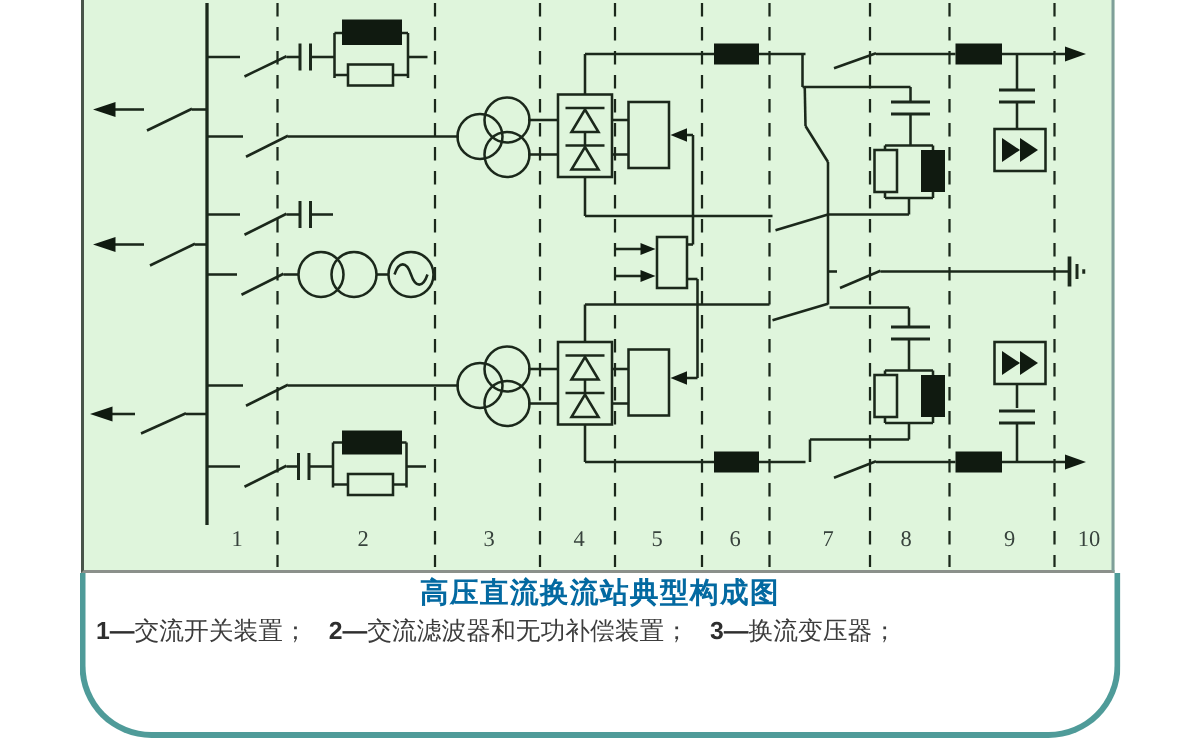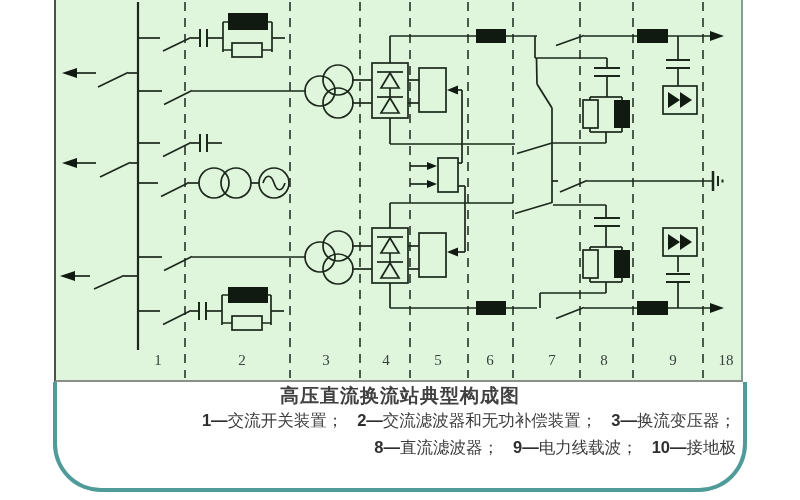--- a/index.html
+++ b/index.html
@@ -9,23 +9,23 @@
   #diagram-panel{position:absolute;left:54px;top:0;width:689px;height:382px;
     background:#dff5dc;border-left:2px solid #49544a;border-right:2px solid #7f9f99;
     border-bottom:2px solid #8b908b;box-sizing:border-box;}
   #schematic-svg{position:absolute;left:0;top:0;}
   .zone-label{position:absolute;transform:translateX(-50%);font-size:15px;color:#37423c;
     font-family:"Liberation Serif",serif;}
   
   #legend-card{position:absolute;left:53px;top:382px;width:694px;height:110px;
     background:#ffffff;border:4px solid #4f9b99;border-top:none;
     border-radius:0 0 48px 48px;box-sizing:border-box;overflow:hidden;}
-  #legend-title{text-align:center;font-size:19px;font-weight:bold;color:#404040;
+  #legend-title{text-align:center;font-size:19px;font-weight:bold;color:#0369a1;
     margin-top:3px;line-height:22px;letter-spacing:1px;}
-  .legend-line{text-align:right;font-size:16.5px;color:#3c3c3c;line-height:27px;
+  .legend-line{text-align:left;font-size:16.5px;color:#3c3c3c;line-height:27px;
     white-space:nowrap;}
   .legend-item{margin:0 7px;}
   .legend-num{font-weight:bold;font-family:"Liberation Sans",sans-serif;color:#2e2e2e;}
 </style>
 </head>
 <body>
 
 <div id="stage">
 
   <div id="diagram-panel"></div>
@@ -290,24 +290,23 @@
   <div id="zone-labels">
       <span class="zone-label" style="left: 158px; top: 352px;">1</span>
       <span class="zone-label" style="left: 242px; top: 352px;">2</span>
       <span class="zone-label" style="left: 326px; top: 352px;">3</span>
       <span class="zone-label" style="left: 386px; top: 352px;">4</span>
       <span class="zone-label" style="left: 438px; top: 352px;">5</span>
       <span class="zone-label" style="left: 490px; top: 352px;">6</span>
       <span class="zone-label" style="left: 552px; top: 352px;">7</span>
       <span class="zone-label" style="left: 604px; top: 352px;">8</span>
       <span class="zone-label" style="left: 673px; top: 352px;">9</span>
-      <span class="zone-label" style="left: 726px; top: 352px;">18</span>
+      <span class="zone-label" style="left: 726px; top: 352px;">10</span>
     </div>
 
   <div id="legend-card">
     <div id="legend-title">高压直流换流站典型构成图</div>
     <div id="legend-lines">
         <div class="legend-line"><span class="legend-item"><span class="legend-num">1—</span><span>交流开关装置；</span></span><span class="legend-item"><span class="legend-num">2—</span><span>交流滤波器和无功补偿装置；</span></span><span class="legend-item"><span class="legend-num">3—</span><span>换流变压器；</span></span></div>
-        <div class="legend-line"><span class="legend-item"><span class="legend-num">8—</span><span>直流滤波器；</span></span><span class="legend-item"><span class="legend-num">9—</span><span>电力线载波；</span></span><span class="legend-item"><span class="legend-num">10—</span><span>接地极</span></span></div>
       </div>
   </div>
 
 </div>
 
 </body></html>

